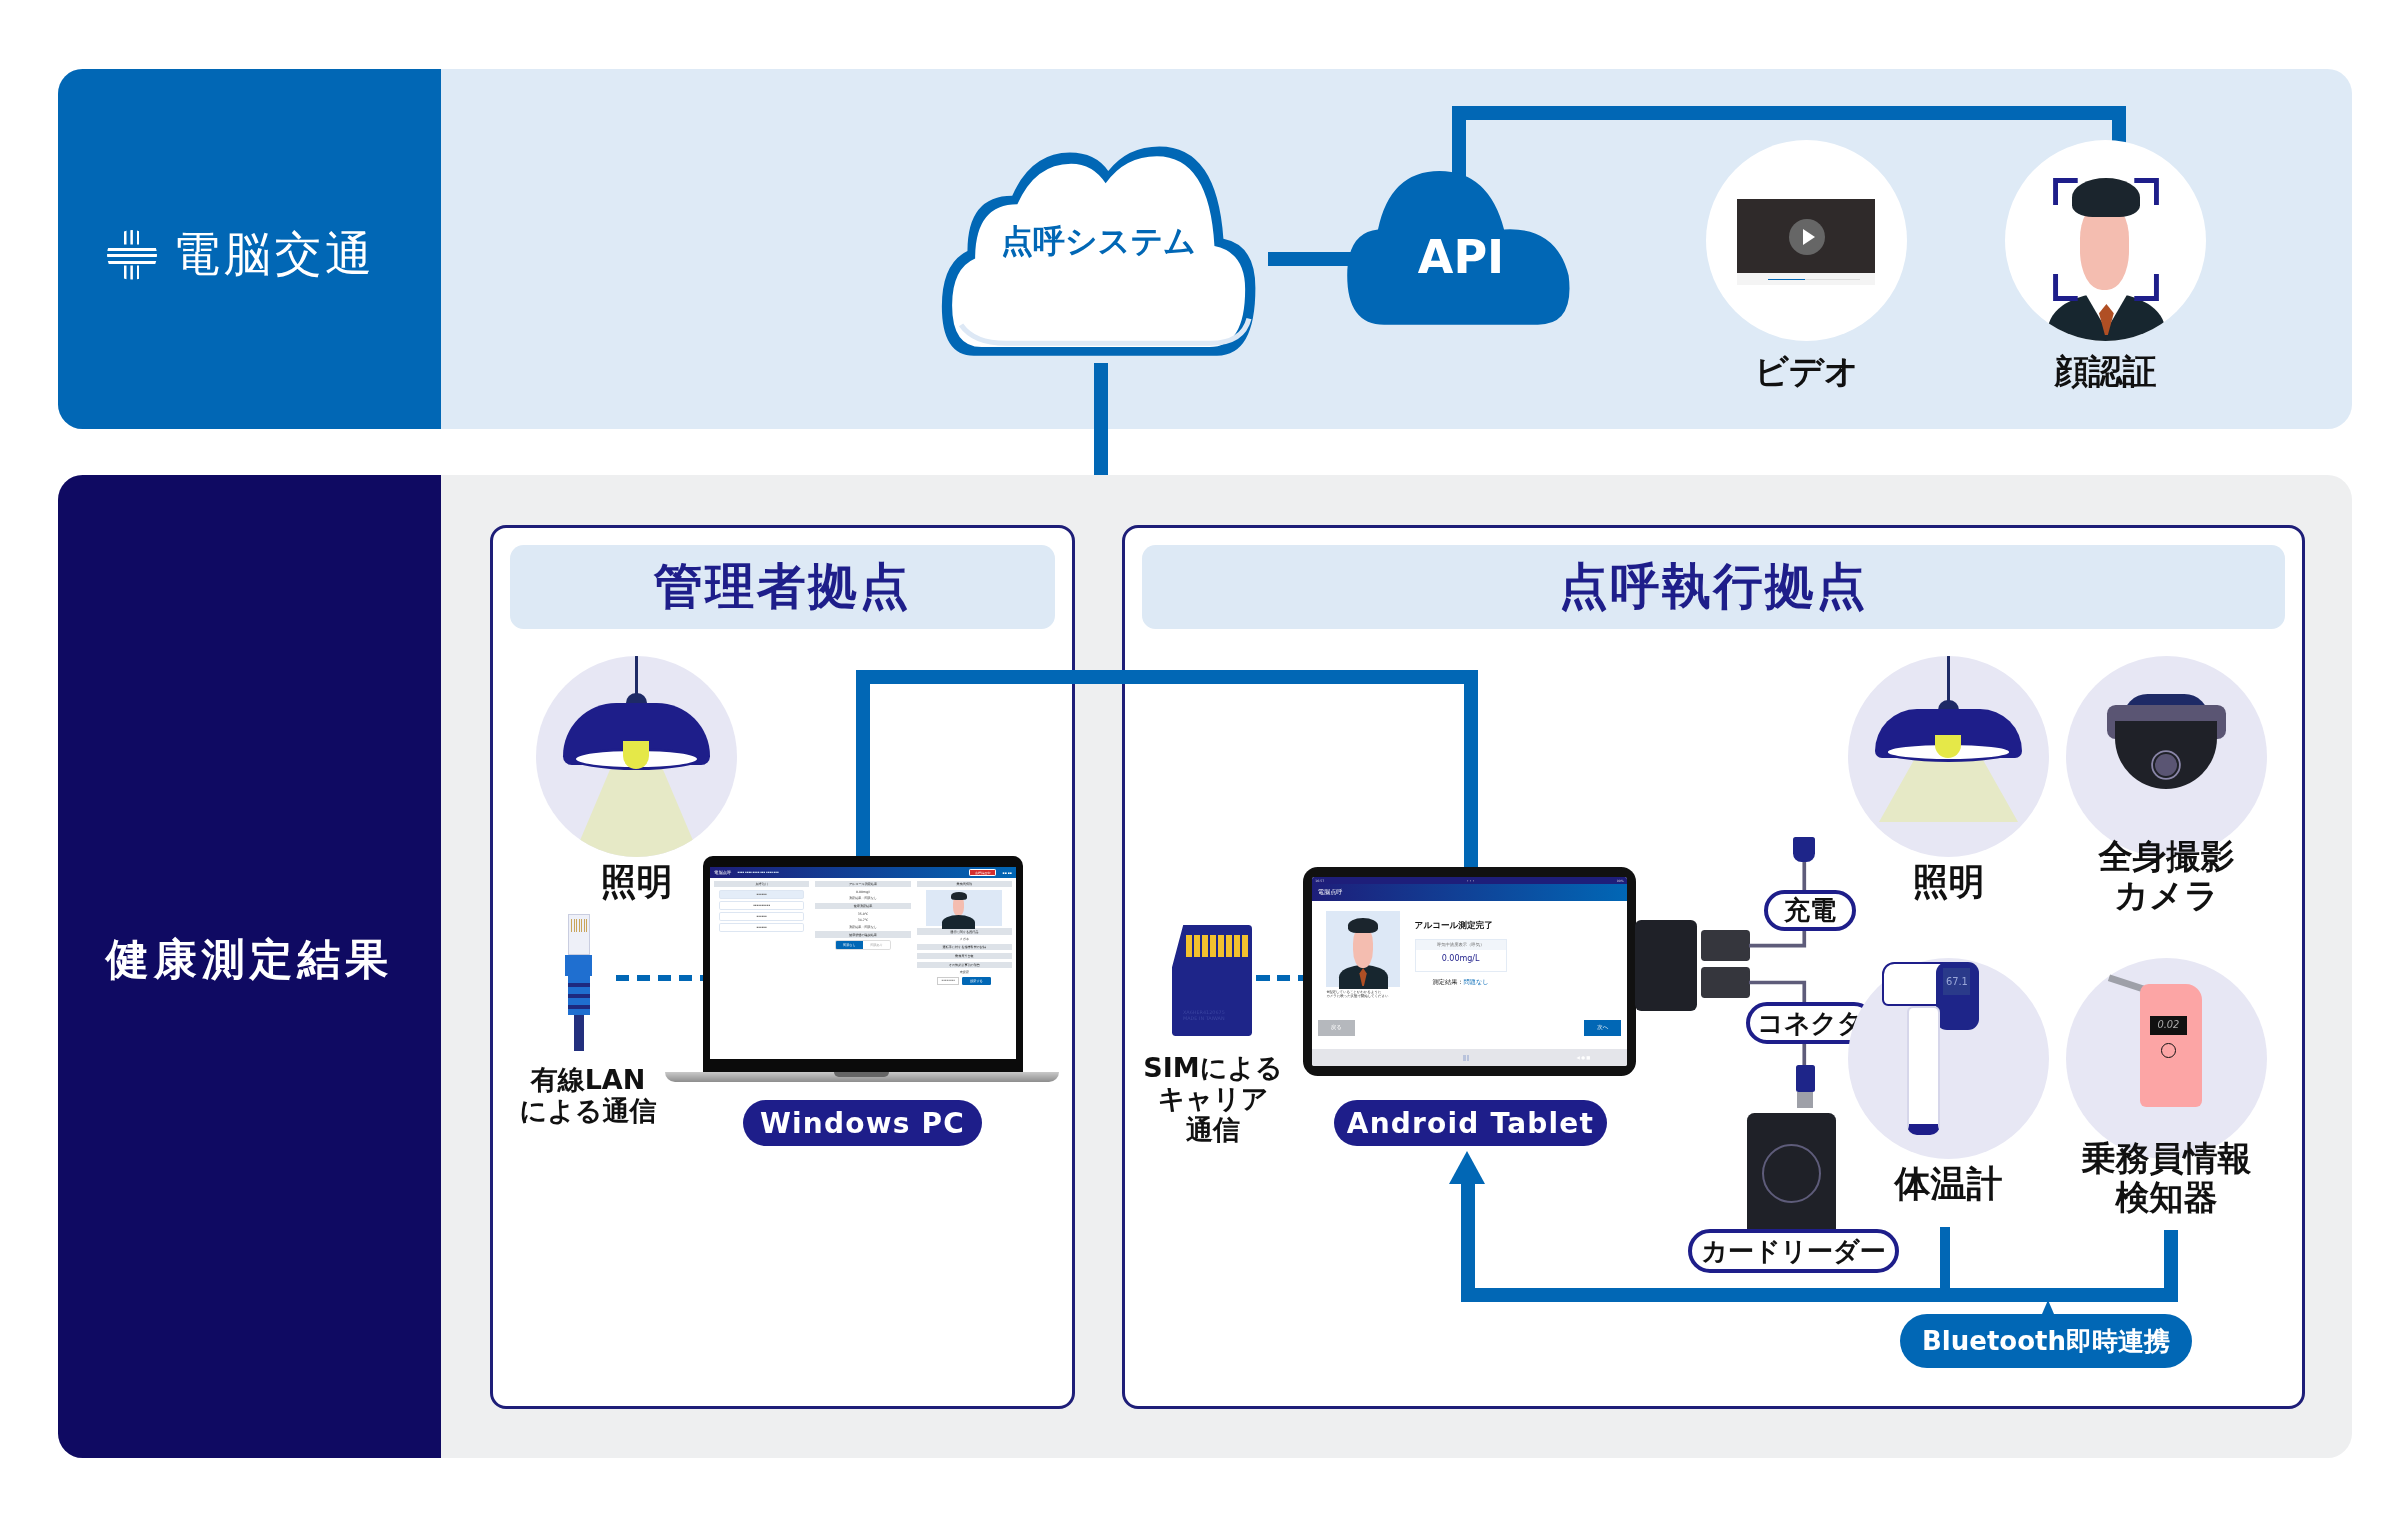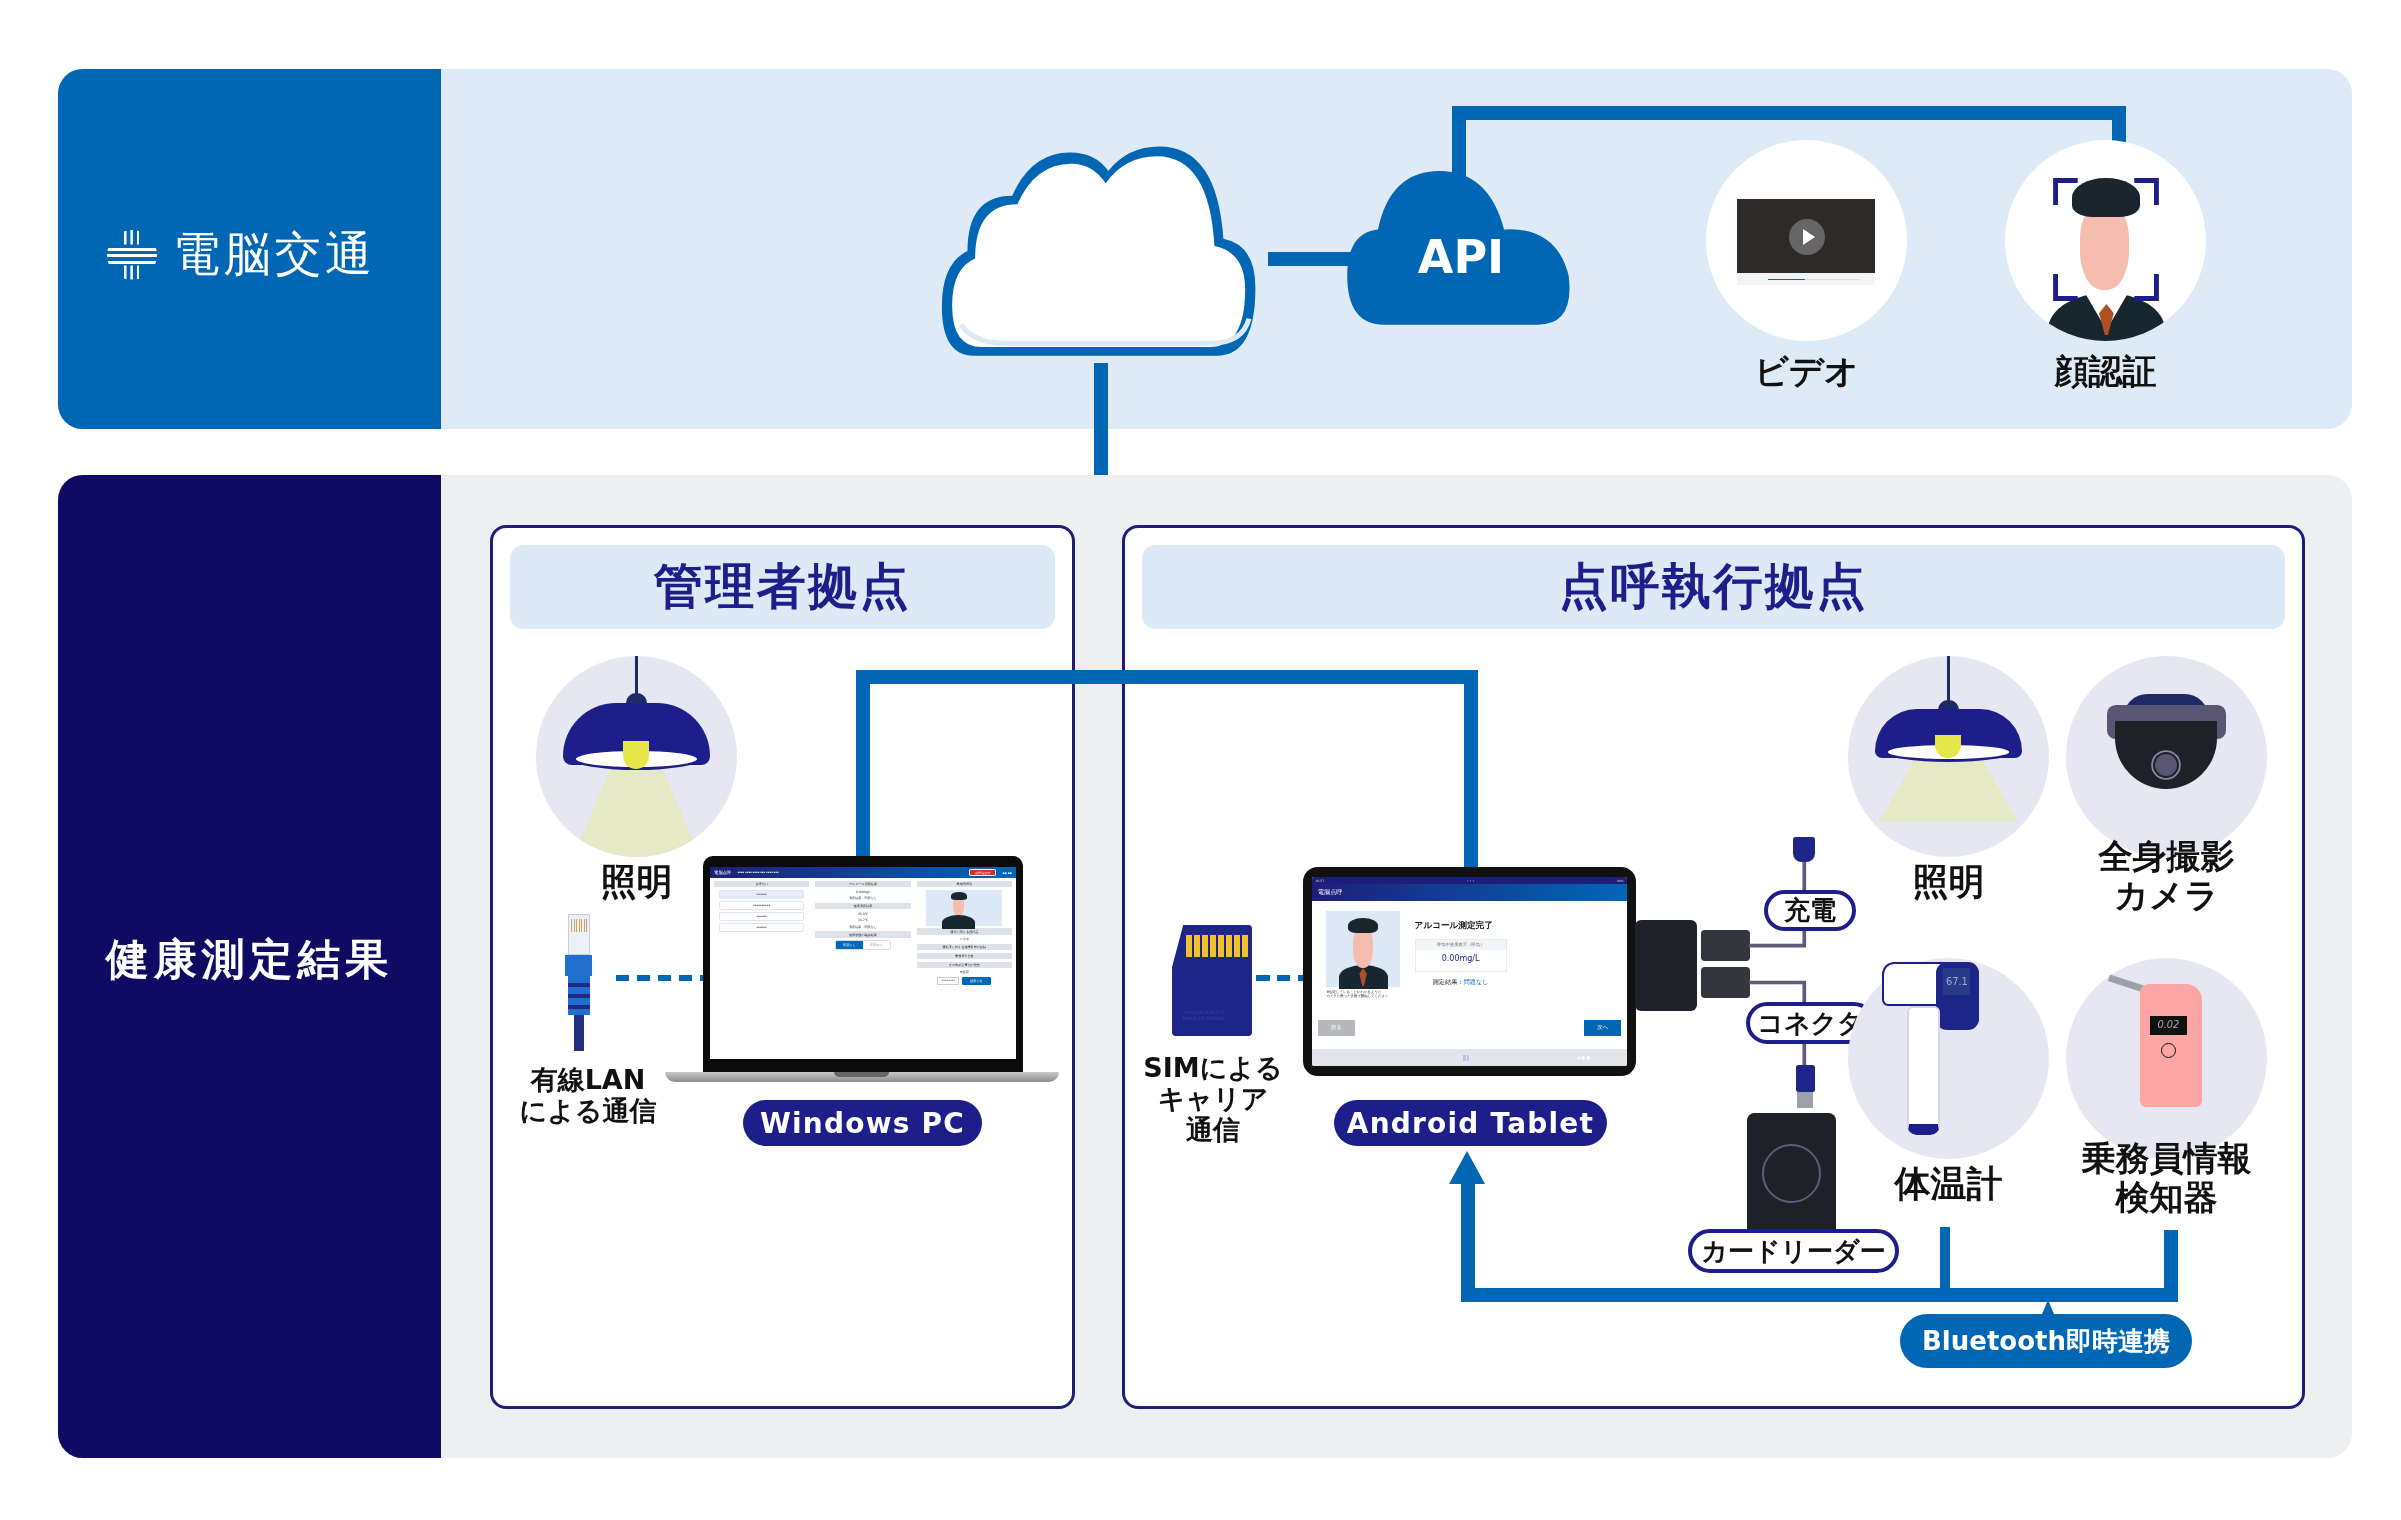--- a/index.html
+++ b/index.html
@@ -121,20 +121,21 @@
 <div class="line" style="left:1452px; top:106px; width:13.5px; height:80px;"></div>
 <div class="line" style="left:2112px; top:106px; width:13.5px; height:55px;"></div>
 <div class="line" style="left:1268px; top:252px; width:86px; height:13.5px;"></div>
 
 <div id="saas-cloud" class="abs">
   <svg width="363" height="227" viewBox="0 0 590 368">
     <path d="M60 350 Q10 350 10 270 Q10 200 50 180 Q50 90 120 90 Q150 20 210 20 Q250 20 270 50 Q300 10 350 10 Q440 10 450 160 Q500 170 500 240 Q500 350 440 350 Z" transform="translate(30,0) scale(1.04,1)" fill="#0167b5"></path>
     <path d="M72 336 Q26 336 26 268 Q26 208 62 192 Q62 104 128 104 Q156 38 212 38 Q246 38 266 70 Q296 26 346 26 Q428 26 436 172 Q484 182 484 242 Q484 336 428 336 Z" transform="translate(30,0) scale(1.04,1)" fill="#ffffff"></path>
     <path d="M40 300 Q60 330 110 330 L430 330 Q480 330 490 290" transform="translate(30,0) scale(1.04,1)" stroke="#dde8f5" stroke-width="8" fill="none"></path>
   </svg>
+  <div class="cloud-text" style="top:80px; font-size:32px; color:#0167b5;">点呼システム</div>
 </div>
 
 <div class="line" style="left:1094px; top:363px; width:13.5px; height:308px;"></div>
 
 <div id="api-cloud" class="abs">
   <svg width="240" height="155" viewBox="0 0 390 252">
     <path d="M70 250 Q10 250 10 170 Q10 100 60 95 Q80 0 160 0 Q240 0 265 95 Q350 90 370 170 Q380 250 320 250 Z" fill="#0167b5"></path>
   </svg>
   <div class="cloud-text" style="top:59px; font-size:46px; color:#fff;">API</div>
 </div>

